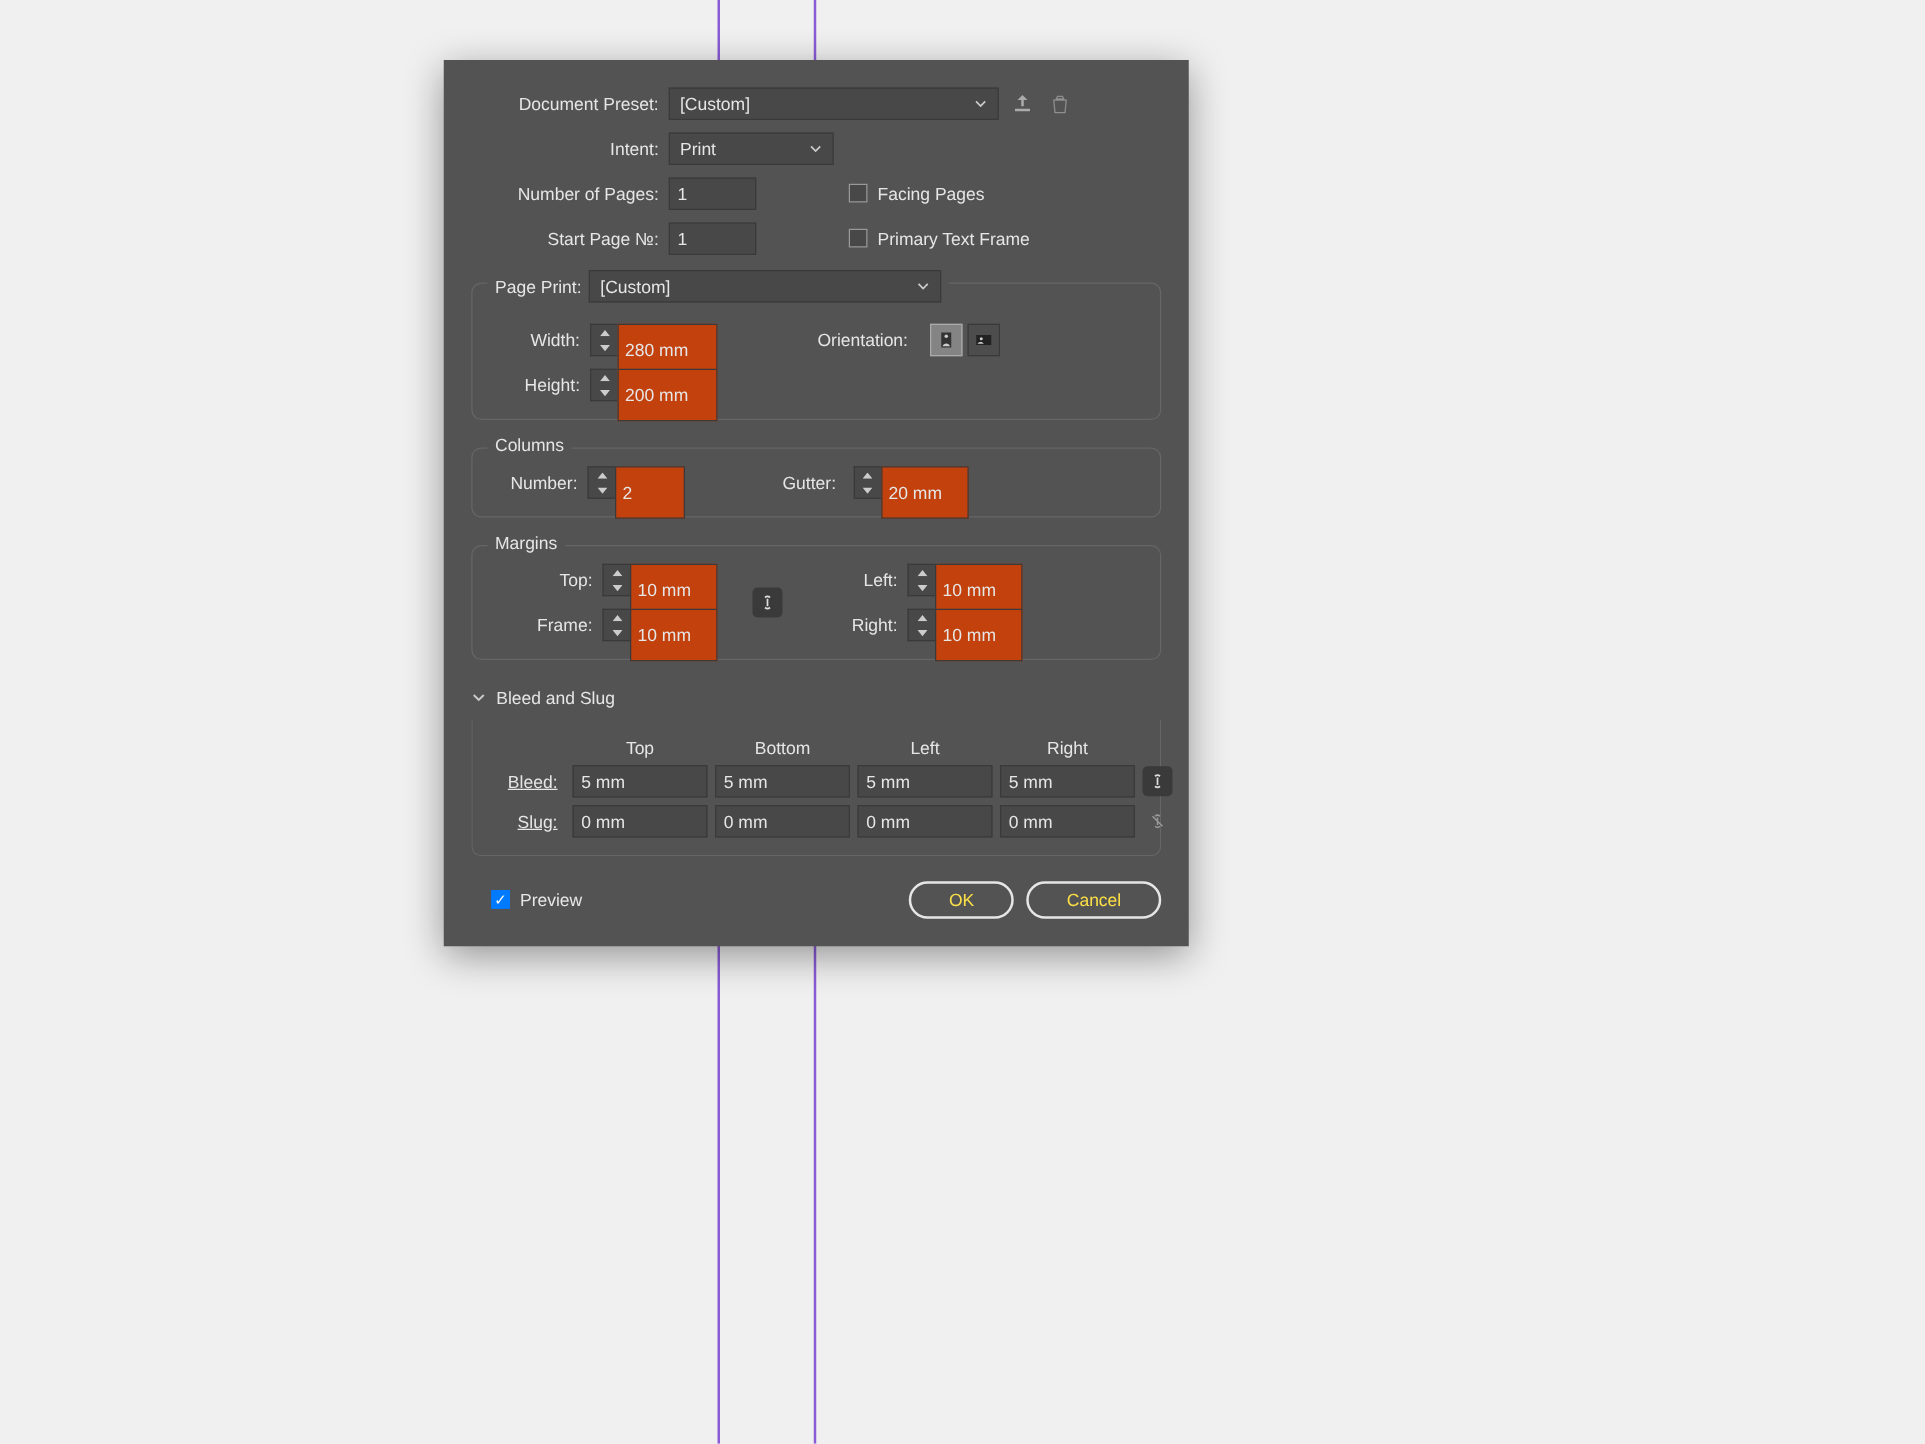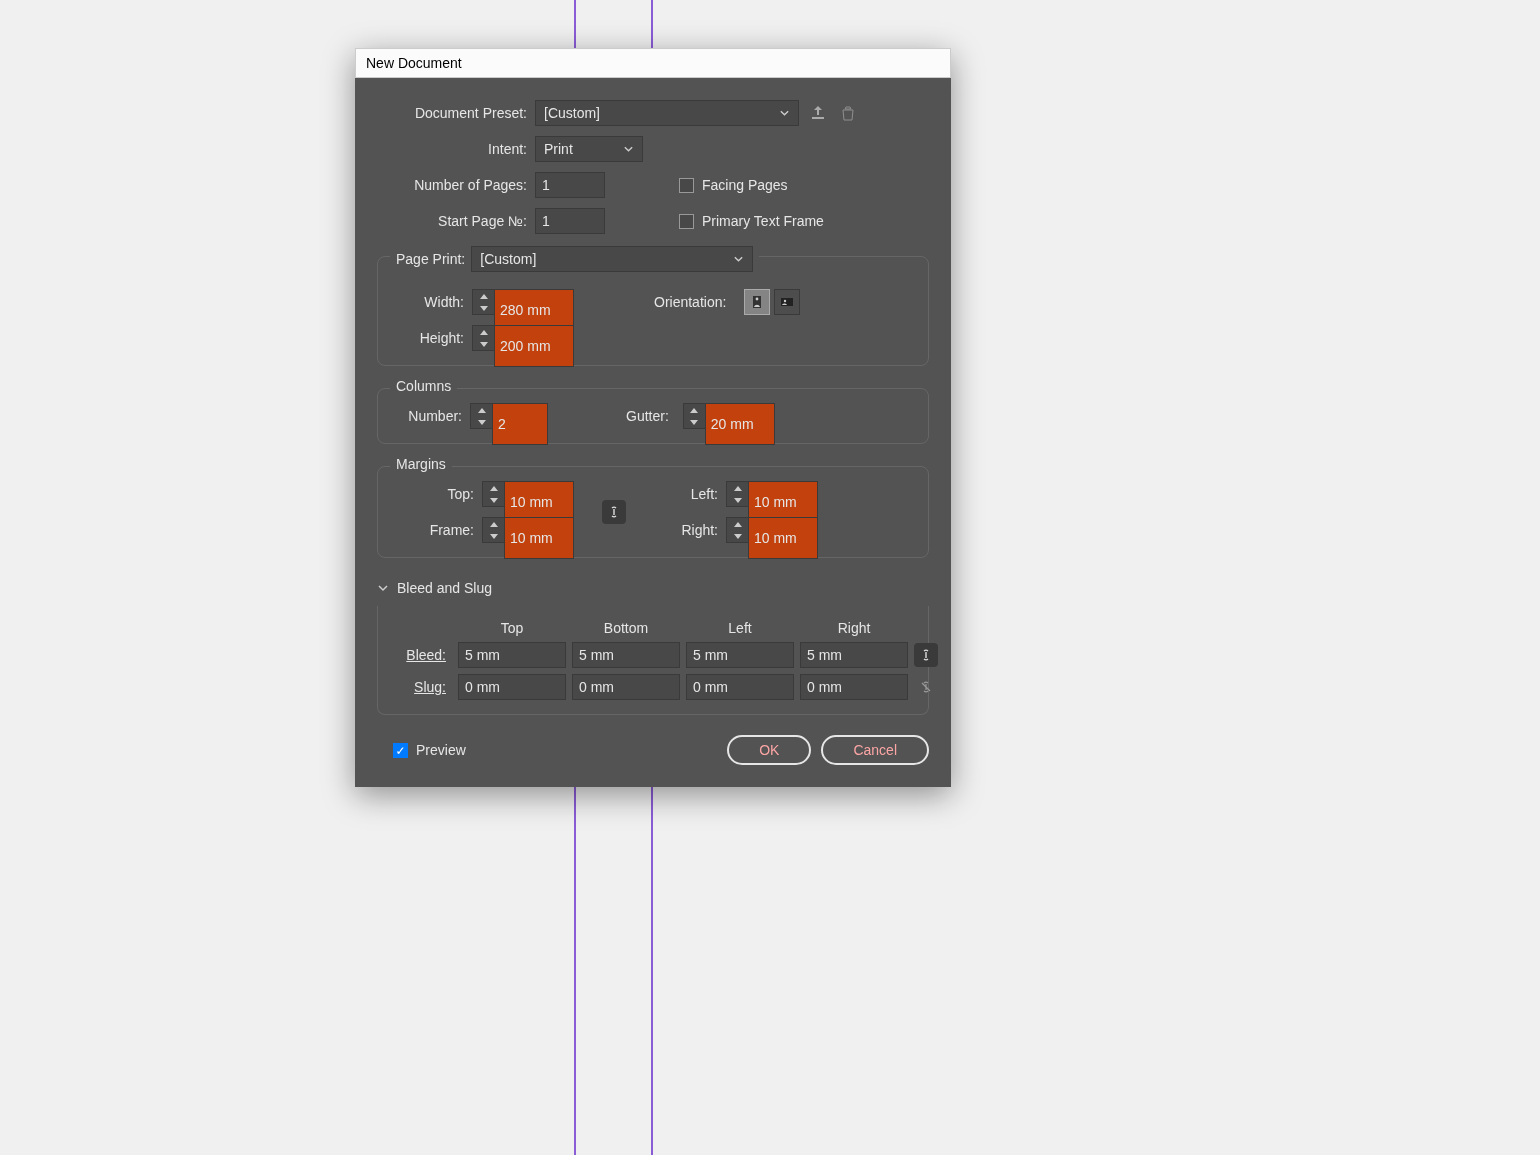--- a/index.html
+++ b/index.html
@@ -20,21 +20,21 @@
 
 .dropdown { position: relative; background: #484848; border: 1px solid #3a3a3a; height: 26px; display: flex; align-items: center; padding: 0 8px; cursor: pointer; }
 .dropdown .chev { position: absolute; right: 8px; top: 50%; transform: translateY(-50%); }
 .chev svg { width: 11px; height: 11px; display: block; }
 
 .iconbtn { width: 22px; height: 22px; display: flex; align-items: center; justify-content: center; margin-left: 8px; cursor: pointer; opacity: .85; }
 .iconbtn svg { width: 18px; height: 18px; }
 
 .textin { background: #484848; border: 1px solid #3a3a3a; color: #e6e6e6; height: 26px; padding: 0 6px; font-size: 14px; }
 
-.chk { display: inline-flex; align-items: flex-end; cursor: pointer; padding-left: 16px; }
+.chk { display: inline-flex; align-items: flex-start; cursor: pointer; padding-left: 16px; }
 .chkbox { width: 15px; height: 15px; border: 1px solid #999; background: #484848; margin-right: 8px; display:flex; align-items:center; justify-content:center;}
 .chkbox.checked { background:#007aff; border-color:#007aff;}
 .chkbox.checked::after{content:"✓"; color:#fff; font-size:12px; line-height:1;}
 
 .fieldset { border: 1px solid #666; border-radius: 8px; padding: 14px 14px 14px 14px; margin-top: 22px; position: relative; }
 .legend { position: absolute; top: -11px; left: 12px; background: #535353; padding: 0 6px; font-size: 14px; }
 
 .stepper { display: flex; height: 26px; }
 .stepbtns { width: 22px; border: 1px solid #3a3a3a; background:#484848; display:flex; flex-direction:column; border-right:none;}
 .stepbtns div{flex:1; display:flex;align-items:center;justify-content:center;}
@@ -51,33 +51,30 @@
 
 .collapse { display:flex;align-items:center;margin-top:22px;cursor:pointer;}
 .collapse svg{width:12px;height:12px;margin-right:8px;}
 
 .bsgrid { display:grid; grid-template-columns: 60px repeat(4, 108px) 30px; gap:6px 6px; align-items:center; margin-top:8px;}
 .bsgrid .hdr{ text-align:center; font-size:14px;}
 .bsgrid .rlbl{ text-align:right; padding-right:6px;text-decoration:underline;}
 
 .footer { display:flex; align-items:center; margin-top:20px; }
 .footer .spacer{flex:1;}
-.pill { height:30px; border:2px solid #e6e6e6; border-radius:16px; background:transparent; color:#fca5a5; padding:0 30px; font-size:14px; cursor:pointer; margin-left:10px;}
+.pill { height:30px; border:2px solid #e6e6e6; border-radius:16px; background:transparent; color:#fde047; padding:0 30px; font-size:14px; cursor:pointer; margin-left:10px;}
 .pill.primary{ border-width:2px;}
 </style>
 </head>
 <body>
 
 <div class="guide v1"></div>
 <div class="guide v2"></div>
 
 <div class="dialog">
-  <div class="titlebar">
-    <span>New Document</span>
-  </div>
   <div class="body">
 
     <div class="row">
       <div class="lbl lbl1">Document Preset:</div>
       <div class="dropdown" style="width:264px;">
         <span>[Custom]</span>
         <span class="chev">
             <svg viewBox="0 0 12 12">
               <path d="M2 4l4 4 4-4" stroke="#ccc" stroke-width="1.5" fill="none"></path>
             </svg>
@@ -90,21 +87,21 @@
         </div>
       <div class="iconbtn">
           <svg viewBox="0 0 18 18">
             <path d="M4 6h10l-1 10H5zM7 3h4l1 2H6z" stroke="#999" stroke-width="1" fill="none"></path>
           </svg>
         </div>
     </div>
 
     <div class="row">
       <div class="lbl lbl1">Intent:</div>
-      <div class="dropdown" style="width:108px;align-items:center;">
+      <div class="dropdown" style="width:132px;align-items:center;">
         <span>Print</span>
         <span class="chev">
             <svg viewBox="0 0 12 12">
               <path d="M2 4l4 4 4-4" stroke="#ccc" stroke-width="1.5" fill="none"></path>
             </svg>
           </span>
       </div>
     </div>
 
     <div class="row">

